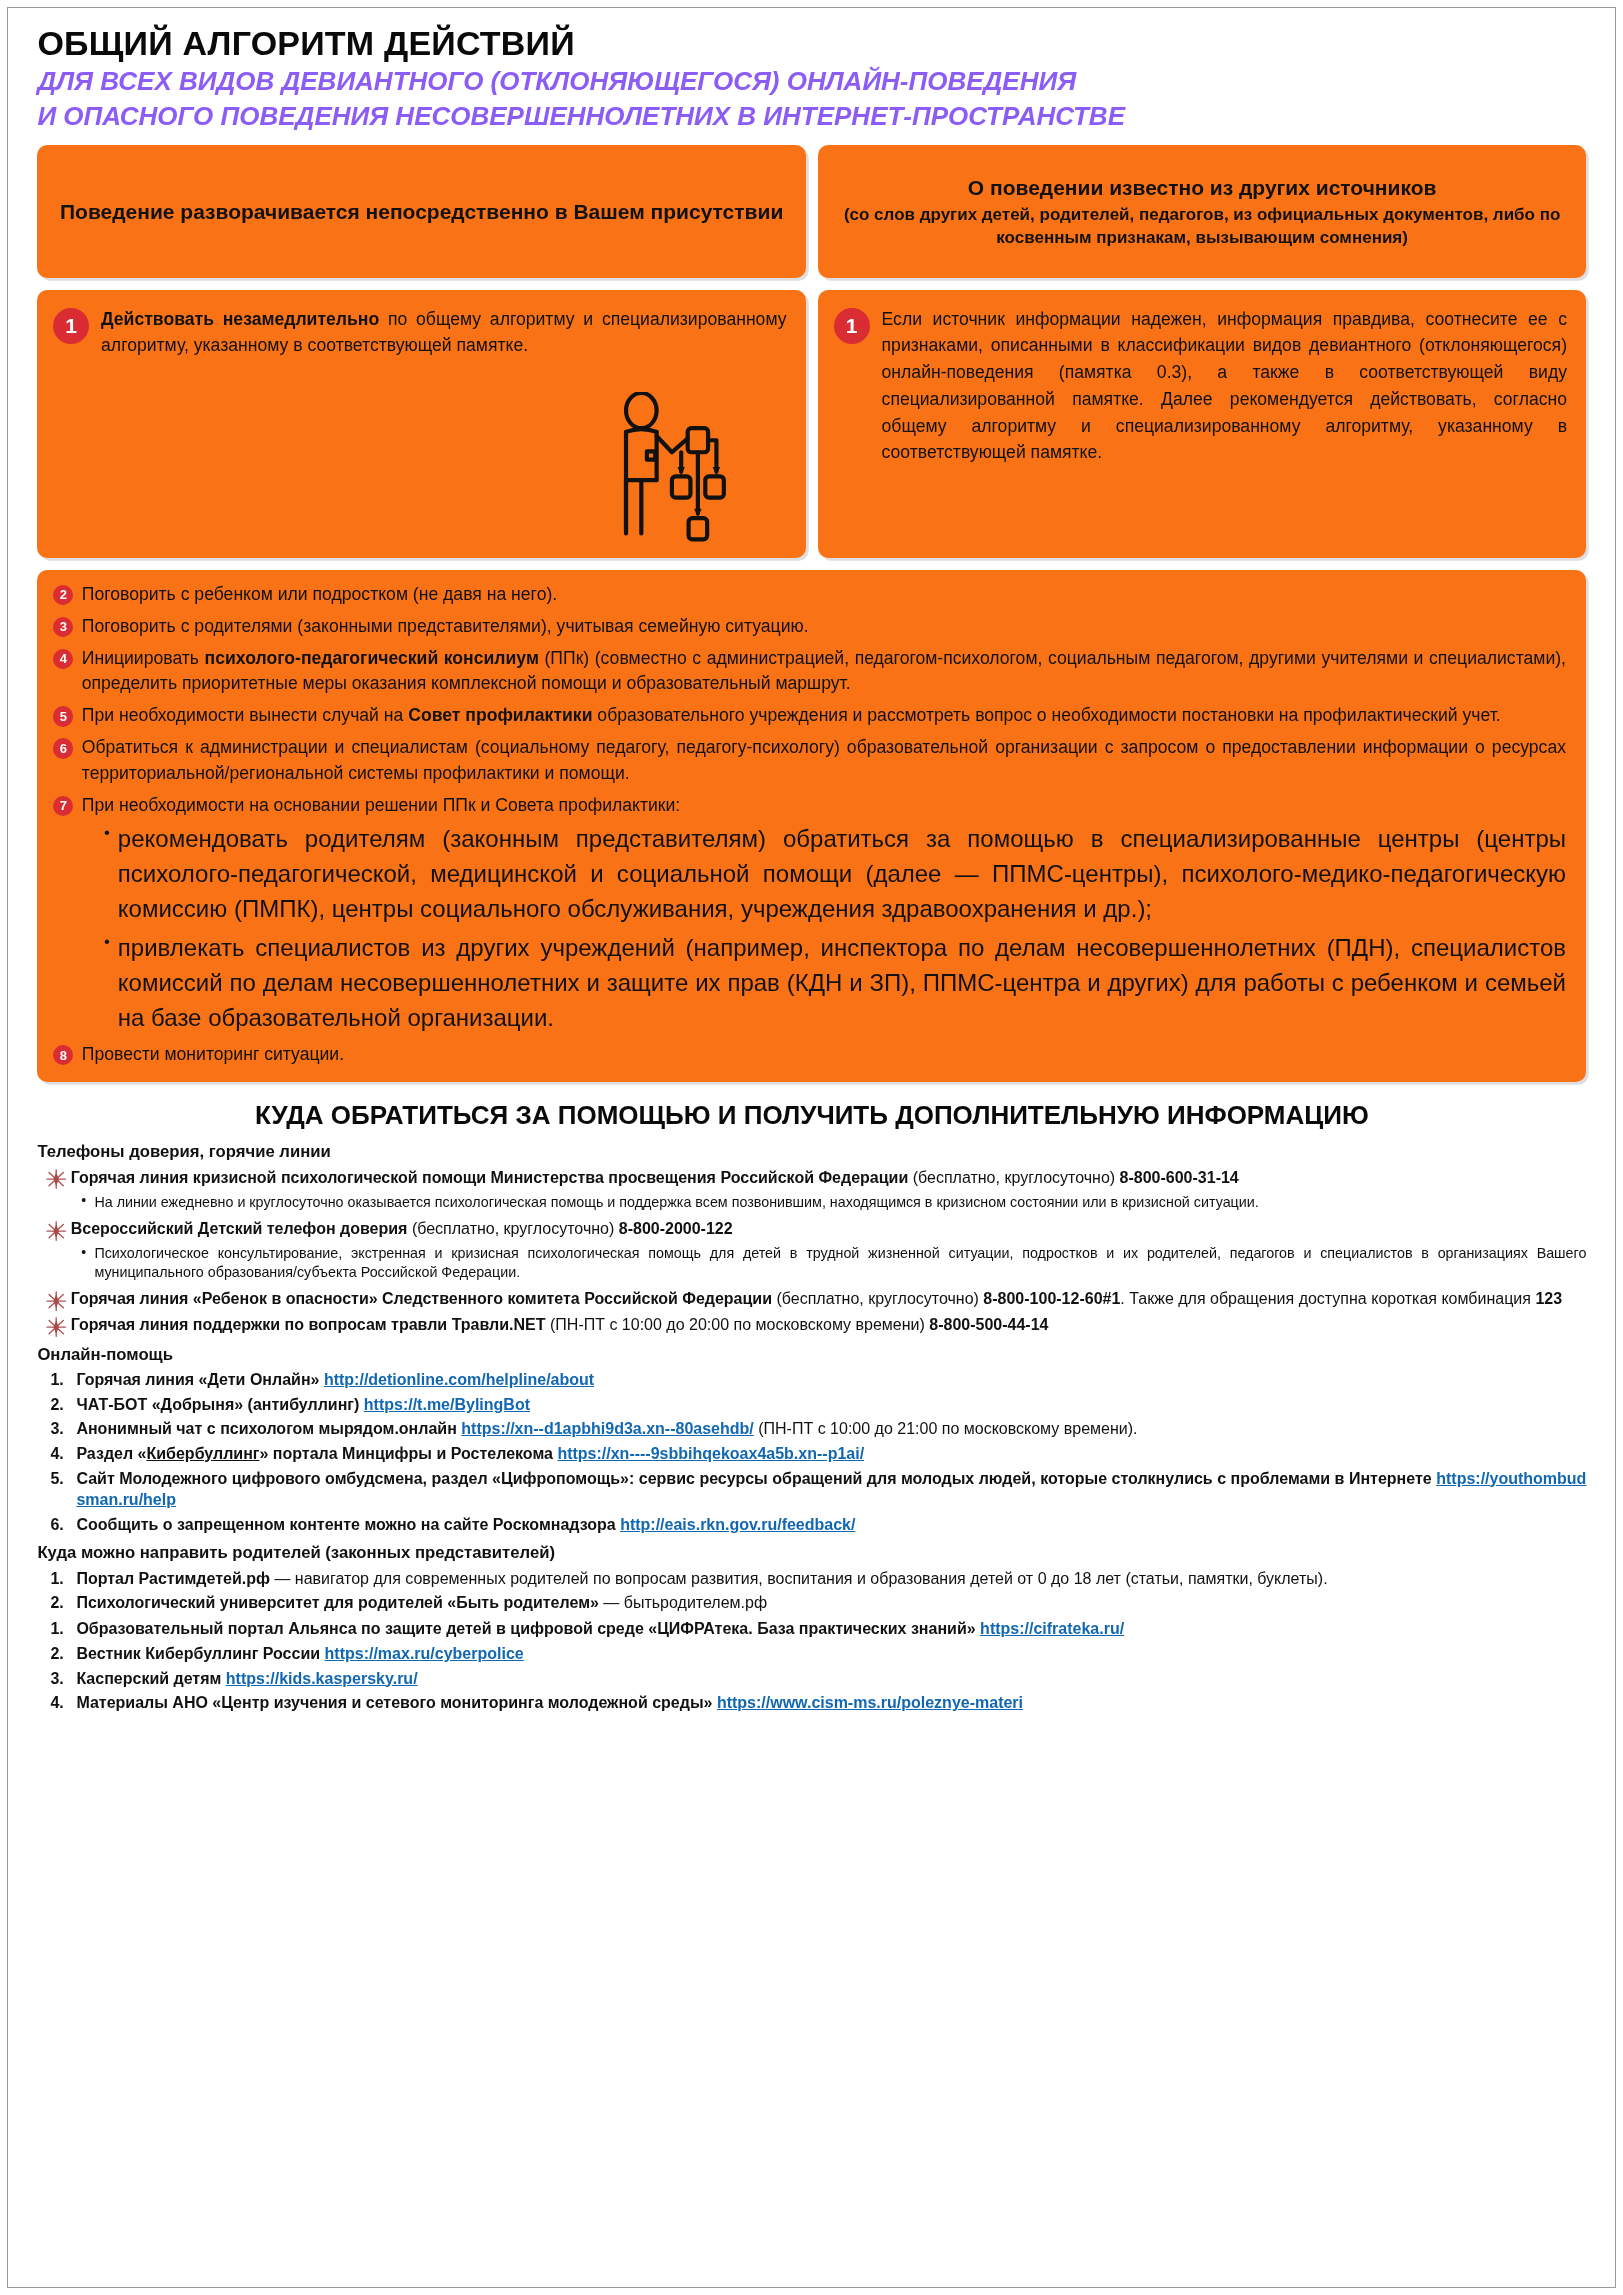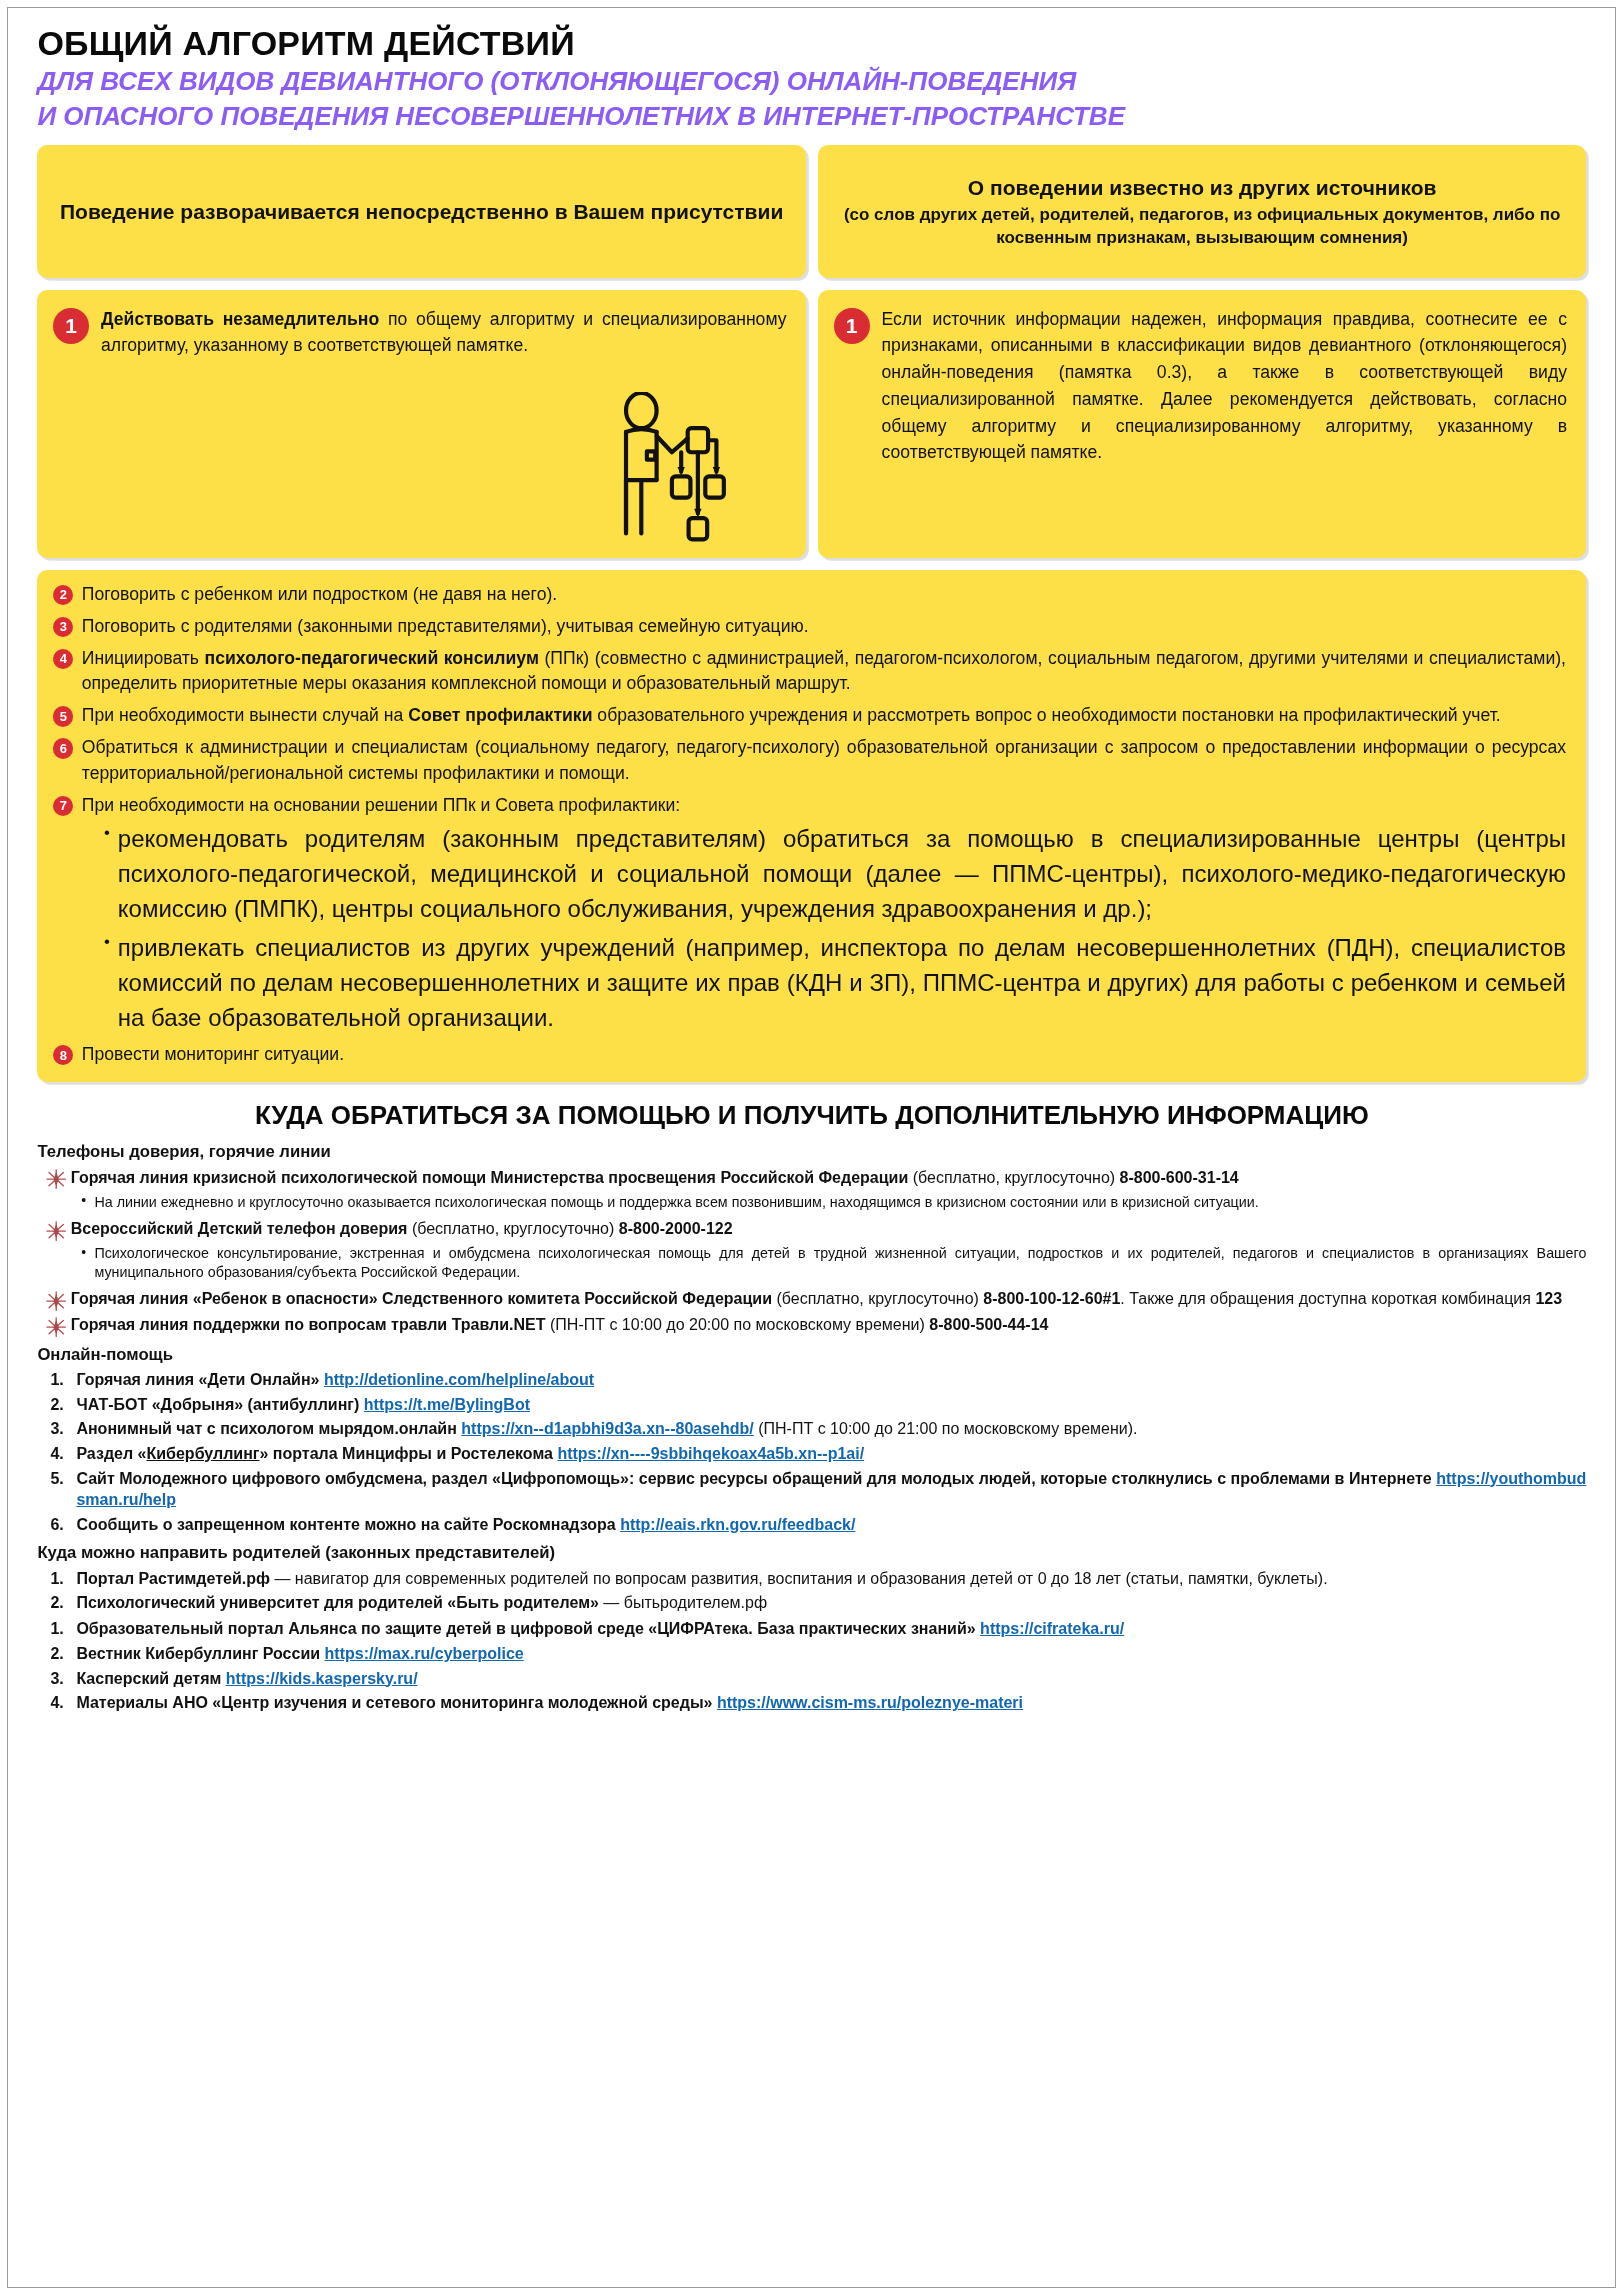--- a/index.html
+++ b/index.html
@@ -49,21 +49,21 @@
 
   
   .two-col {
     display: flex;
     gap: 12px;
     align-items: stretch;
   }
   .col { width: calc(50% - 6px); display: flex; flex-direction: column; }
 
   .gbox {
-    background: #fde047;
+    background: #f97316;
     border-radius: 10.2px;
     box-shadow: 2.8px 2.8px 0 rgba(0,0,0,0.13);
   }
 
   .head-box {
     min-height: 133px;
     display: flex;
     align-items: center;
     justify-content: center;
     text-align: center;
@@ -394,21 +394,21 @@
                 <line x1="34" y1="7" x2="6" y2="33"></line>
                 <line x1="2" y1="20" x2="38" y2="20"></line>
                 <path d="M20 6 L25 20 L20 34 L15 20 Z" fill="#a84a4a" stroke="none"></path>
               </g>
             </svg>
             <div class="star-body">
               <div class="star-text"><b>Всероссийский Детский  телефон доверия</b><span> (бесплатно, круглосуточно) </span><b>8-800-2000-122</b></div>
             </div>
           </div>
           <div class="dot-list">
-            <div class="dot-item">Психологическое консультирование, экстренная и омбудсмена психологическая помощь для детей в трудной жизненной ситуации, подростков и их родителей, педагогов и специалистов в организациях Вашего муниципального образования/субъекта Российской Федерации.</div>
+            <div class="dot-item">Психологическое консультирование, экстренная и кризисная психологическая помощь для детей в трудной жизненной ситуации, подростков и их родителей, педагогов и специалистов в организациях Вашего муниципального образования/субъекта Российской Федерации.</div>
           </div>
         </div>
         <div>
           <div class="star-item">
             <svg viewBox="0 0 40 40" class="star-icon">
               <g stroke="#b05050" stroke-width="2.6" stroke-linecap="round">
                 <line x1="20" y1="2" x2="20" y2="38"></line>
                 <line x1="6" y1="7" x2="34" y2="33"></line>
                 <line x1="34" y1="7" x2="6" y2="33"></line>
                 <line x1="2" y1="20" x2="38" y2="20"></line>

